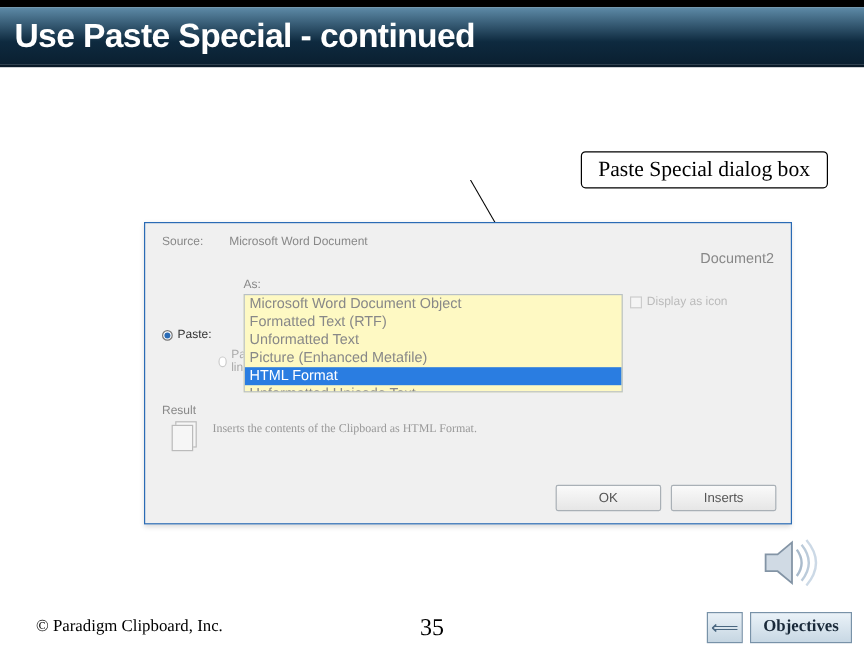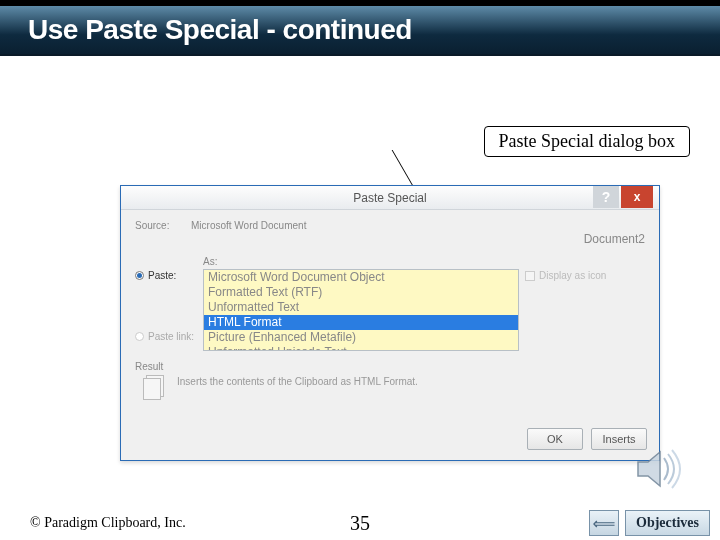--- a/index.html
+++ b/index.html
@@ -13,21 +13,21 @@
   }
   .title-bar-top {
     height: 6px;
     background: #000;
   }
   .title-bar {
     height: 50px;
     background: linear-gradient(180deg, #5e8ba8 0%, #0e2a3f 60%, #0a1f30 100%);
     display: flex;
     align-items: center;
-    padding-left: 28px;
+    padding-left: 12px;
     border-bottom: 2px solid #0a1a28;
   }
   .title-bar h1 {
     color: #fff;
     font-size: 28px;
     font-weight: bold;
     font-family: "Arial Black", Arial, sans-serif;
     letter-spacing: -0.5px;
   }
   .callout-label {
@@ -119,21 +119,21 @@
   .src-row2 { margin-left: 56px; color: #888; font-size: 12px; margin-bottom: 10px; text-align: right;}
   .mid {
     display: flex;
     gap: 6px;
     align-items: flex-start;
   }
   .radios {
     width: 62px;
     padding-top: 14px;
     display: flex;
-    flex-direction: column;
+    flex-direction: row;
     gap: 6px;
   }
   .radio-row {
     display: flex;
     align-items: center;
     gap: 4px;
     font-size: 10px;
   }
   .radio-row.disabled { color: #aaa; margin-top: 44px; }
   .radio-dot {
@@ -179,29 +179,29 @@
   .clip-ico {
     width: 28px; height: 30px;
     position: relative;
     margin-left: 4px;
   }
   .clip-ico .page {
     position:absolute; left:4px; top:4px; width:18px;height:22px;
     background:#f6f6f6; border:1px solid #bbb;
   }
   .clip-ico .page.b { left:7px; top:1px; }
-  .result-txt { color:#999; font-size:10px; padding-top:2px;}
+  .result-txt { color:#999; font-size:10px; padding-top:2px;font-family:Liberation Serif, serif;}
   .dlg-buttons {
     display: flex;
     justify-content: flex-end;
     gap: 8px;
     padding: 8px 12px 10px;
   }
   .dlg-btn {
-    width: 56px;
+    width: 88px;
     height: 22px;
     border: 1px solid #a9b0b6;
     background: linear-gradient(180deg,#fafafa,#e6e6e6);
     display: flex;
     align-items: center;
     justify-content: center;
     font-size: 11px;
     color: #555;
     border-radius: 2px;
   }
@@ -272,25 +272,20 @@
 
 <div class="title-bar-top"></div>
 <div class="title-bar">
   <h1>Use Paste Special - continued</h1>
 </div>
 
 <div class="callout-label">Paste Special dialog box</div>
 <div class="callout-line"></div>
 
 <div class="dialog">
-  <div class="dlg-title">
-    <span class="dlg-title-text">Paste Special</span>
-    <div class="dlg-help">?</div>
-    <div class="dlg-close">x</div>
-  </div>
   <div class="dlg-body">
     <div class="src-row">
       <span class="lab">Source:</span>
       <span>Microsoft Word Document</span>
     </div>
     <div class="src-row2">Document2</div>
 
     <div class="mid">
       <div class="radios">
         <div class="radio-row">
@@ -302,22 +297,22 @@
           <span>Paste link:</span>
         </div>
       </div>
 
       <div class="listwrap">
         <div class="as-label">As:</div>
         <div class="listbox">
           <div class="item">Microsoft Word Document Object</div>
           <div class="item">Formatted Text (RTF)</div>
           <div class="item">Unformatted Text</div>
+          <div class="item">Picture (Enhanced Metafile)</div>
           <div class="item sel">HTML Format</div>
-          <div class="item">Picture (Enhanced Metafile)</div>
           <div class="item">Unformatted Unicode Text</div>
         </div>
       </div>
 
       <div class="rightcol">
         <div class="chk">
           <span class="chk-box"></span>
           <span>Display as icon</span>
         </div>
       </div>

